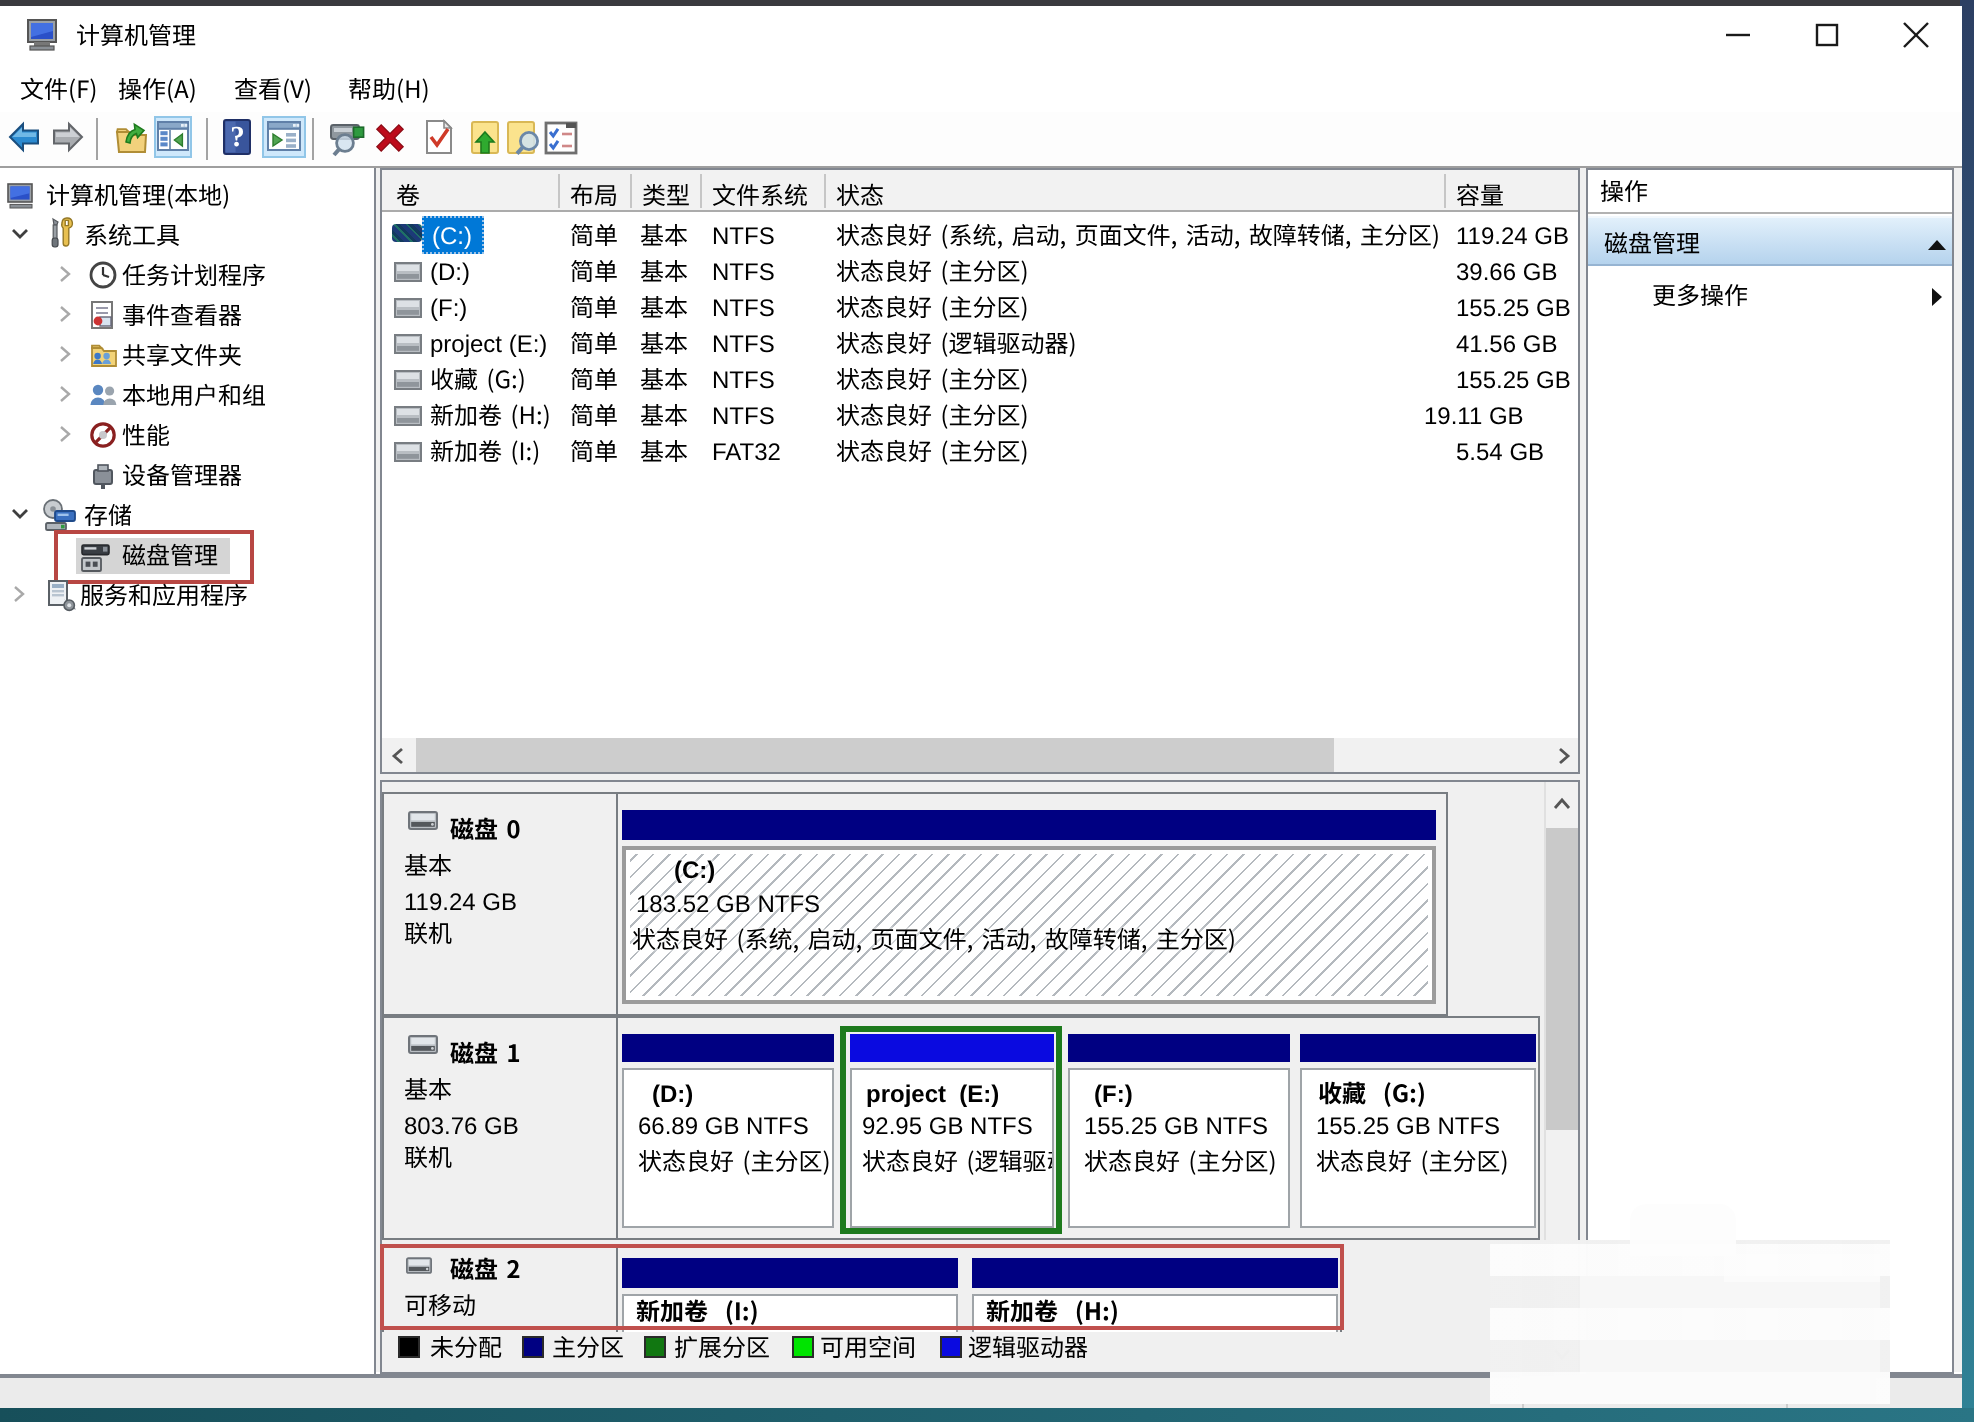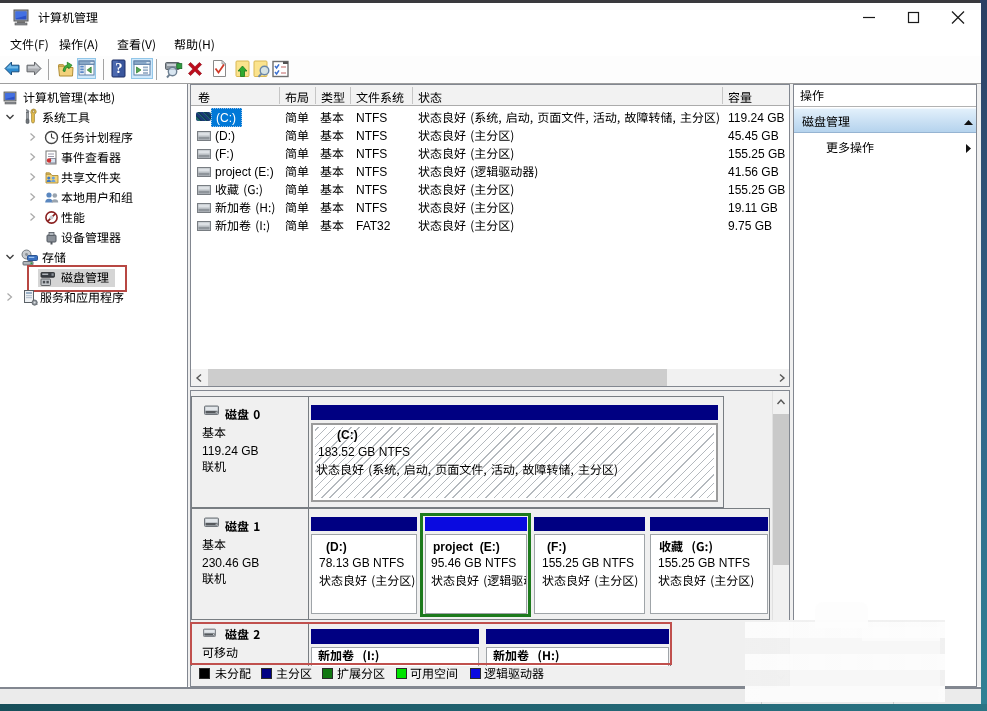--- a/index.html
+++ b/index.html
@@ -663,21 +663,21 @@
           <use href="#g61" x="2000"></use>
           <use href="#g62" x="3000"></use>
           <use href="#g7" x="4350"></use>
           <use href="#g72" x="4688"></use>
           <use href="#g73" x="5688"></use>
           <use href="#g74" x="6688"></use>
           <use href="#g9" x="7688"></use>
         </g>
       </svg>
     </div>
-<div class="t" style="left:728px;top:129px">45.45 GB</div>
+<div class="t" style="left:728px;top:129px">39.66 GB</div>
 <svg class="a" style="left:197px;top:149px" width="14" height="10" viewBox="0 0 14 10">
       <rect x=".5" y=".5" width="13" height="9" fill="#b9bec3" stroke="#787d82" stroke-width="1"></rect>
       <rect x="1.5" y="1.5" width="11" height="3" fill="#dde1e5"></rect>
       <rect x="1.5" y="6" width="11" height="2.4" fill="#8f959b"></rect>
     </svg>
 <div class="t" style="left:215px;top:147px">(F:)</div>
 <div class="a" style="left:285px;top:146px">
       <svg class="cj" width="24" height="15" style="overflow:visible">
         <g transform="translate(0,12.06) scale(0.012000,-0.012000)" fill="#000">
           <use href="#g58" x="0"></use>
@@ -844,21 +844,21 @@
           <use href="#g61" x="2000"></use>
           <use href="#g62" x="3000"></use>
           <use href="#g7" x="4350"></use>
           <use href="#g72" x="4688"></use>
           <use href="#g73" x="5688"></use>
           <use href="#g74" x="6688"></use>
           <use href="#g9" x="7688"></use>
         </g>
       </svg>
     </div>
-<div class="t" style="left:728px;top:201px">19.11 GB</div>
+<div class="t" style="left:712px;top:201px">19.11 GB</div>
 <svg class="a" style="left:197px;top:221px" width="14" height="10" viewBox="0 0 14 10">
       <rect x=".5" y=".5" width="13" height="9" fill="#b9bec3" stroke="#787d82" stroke-width="1"></rect>
       <rect x="1.5" y="1.5" width="11" height="3" fill="#dde1e5"></rect>
       <rect x="1.5" y="6" width="11" height="2.4" fill="#8f959b"></rect>
     </svg>
 <div class="a" style="left:215px;top:218px">
       <svg class="cj" width="56" height="15" style="overflow:visible">
         <g transform="translate(0,12.06) scale(0.012000,-0.012000)" fill="#000">
           <use href="#g82" x="0"></use>
           <use href="#g83" x="1000"></use>
@@ -895,21 +895,21 @@
           <use href="#g61" x="2000"></use>
           <use href="#g62" x="3000"></use>
           <use href="#g7" x="4350"></use>
           <use href="#g72" x="4688"></use>
           <use href="#g73" x="5688"></use>
           <use href="#g74" x="6688"></use>
           <use href="#g9" x="7688"></use>
         </g>
       </svg>
     </div>
-<div class="t" style="left:728px;top:219px">9.75 GB</div>
+<div class="t" style="left:728px;top:219px">5.54 GB</div>
 <div class="a" style="left:191px;top:369px;width:598px;height:17px;background:#f1f1f1"></div>
 <div class="a" style="left:208px;top:369px;width:459px;height:17px;background:#cdcdcd"></div>
 <svg class="a" style="left:195px;top:373px" width="8" height="10" viewBox="0 0 8 10">
       <path d="M6 1.5 L2 5 L6 8.5" fill="none" stroke="#555" stroke-width="1.4"></path>
     </svg>
 <svg class="a" style="left:778px;top:373px" width="8" height="10" viewBox="0 0 8 10">
       <path d="M2 1.5 L6 5 L2 8.5" fill="none" stroke="#555" stroke-width="1.4"></path>
     </svg>
 
 <div class="a" style="left:190px;top:390px;width:600px;height:297px;border:1px solid #828790;box-sizing:border-box;background:#f0f0f0"></div>
@@ -1011,53 +1011,53 @@
       </svg>
     </div>
 <div class="a" style="left:202px;top:537px">
       <svg class="cj" width="24" height="15" style="overflow:visible">
         <g transform="translate(0,12.06) scale(0.012000,-0.012000)" fill="#000">
           <use href="#g60" x="0"></use>
           <use href="#g19" x="1000"></use>
         </g>
       </svg>
     </div>
-<div class="t" style="left:202px;top:556px">230.46 GB</div>
+<div class="t" style="left:202px;top:556px">803.76 GB</div>
 <div class="a" style="left:202px;top:571px">
       <svg class="cj" width="24" height="15" style="overflow:visible">
         <g transform="translate(0,12.06) scale(0.012000,-0.012000)" fill="#000">
           <use href="#g88" x="0"></use>
           <use href="#g2" x="1000"></use>
         </g>
       </svg>
     </div>
 <div class="a" style="left:311px;top:517px;width:106px;height:14px;background:#000082"></div>
 <div class="a" style="left:311px;top:534px;width:106px;height:80px;box-sizing:border-box;border:1px solid #9fa4a8;background:#fff;overflow:hidden"></div>
 <div class="t b" style="left:326px;top:540px">(D:)</div>
-<div class="t" style="left:319px;top:556px">78.13 GB NTFS</div>
+<div class="t" style="left:319px;top:556px">66.89 GB NTFS</div>
 <div class="a" style="left:319px;top:573px;width:96px;overflow:hidden">
       <svg class="cj" width="97" height="15" style="overflow:visible">
         <g transform="translate(0,12.06) scale(0.012000,-0.012000)" fill="#000">
           <use href="#g54" x="0"></use>
           <use href="#g55" x="1000"></use>
           <use href="#g61" x="2000"></use>
           <use href="#g62" x="3000"></use>
           <use href="#g7" x="4350"></use>
           <use href="#g72" x="4688"></use>
           <use href="#g73" x="5688"></use>
           <use href="#g74" x="6688"></use>
           <use href="#g9" x="7688"></use>
         </g>
       </svg>
     </div>
 <div class="a" style="left:420px;top:513px;width:111px;height:104px;border:3px solid #1d7a1d;box-sizing:border-box;background:#f0f0f0"></div>
 <div class="a" style="left:425px;top:517px;width:102px;height:14px;background:#0a0ae0"></div>
 <div class="a" style="left:425px;top:534px;width:102px;height:80px;box-sizing:border-box;border:1px solid #9fa4a8;background:#fff"></div>
 <div class="t b" style="left:433px;top:540px">project  (E:)</div>
-<div class="t" style="left:431px;top:556px">95.46 GB NTFS</div>
+<div class="t" style="left:431px;top:556px">92.95 GB NTFS</div>
 <div class="a" style="left:431px;top:573px;width:95px;overflow:hidden">
       <svg class="cj" width="121" height="15" style="overflow:visible">
         <g transform="translate(0,12.06) scale(0.012000,-0.012000)" fill="#000">
           <use href="#g54" x="0"></use>
           <use href="#g55" x="1000"></use>
           <use href="#g61" x="2000"></use>
           <use href="#g62" x="3000"></use>
           <use href="#g7" x="4350"></use>
           <use href="#g75" x="4688"></use>
           <use href="#g76" x="5688"></use>

